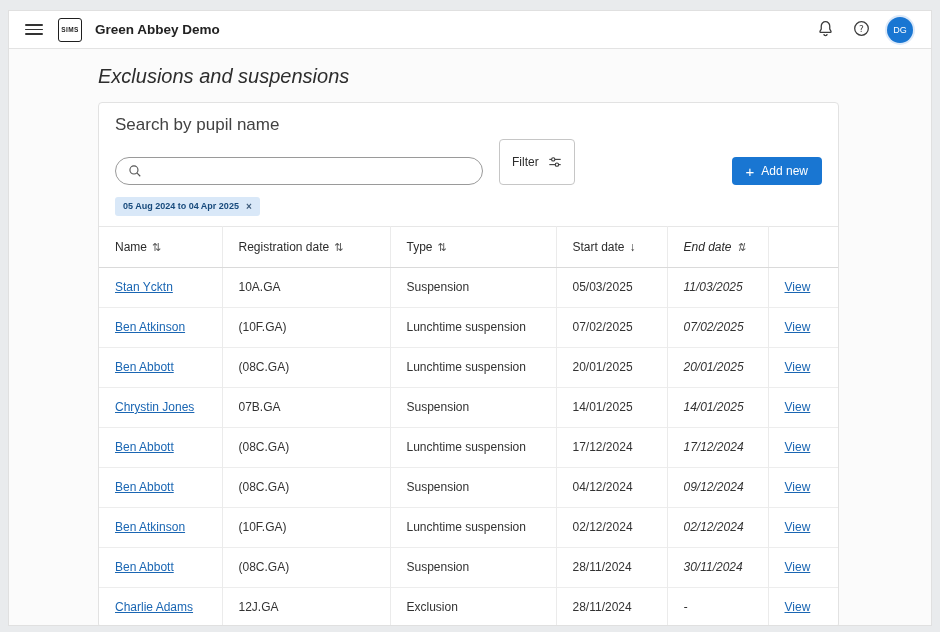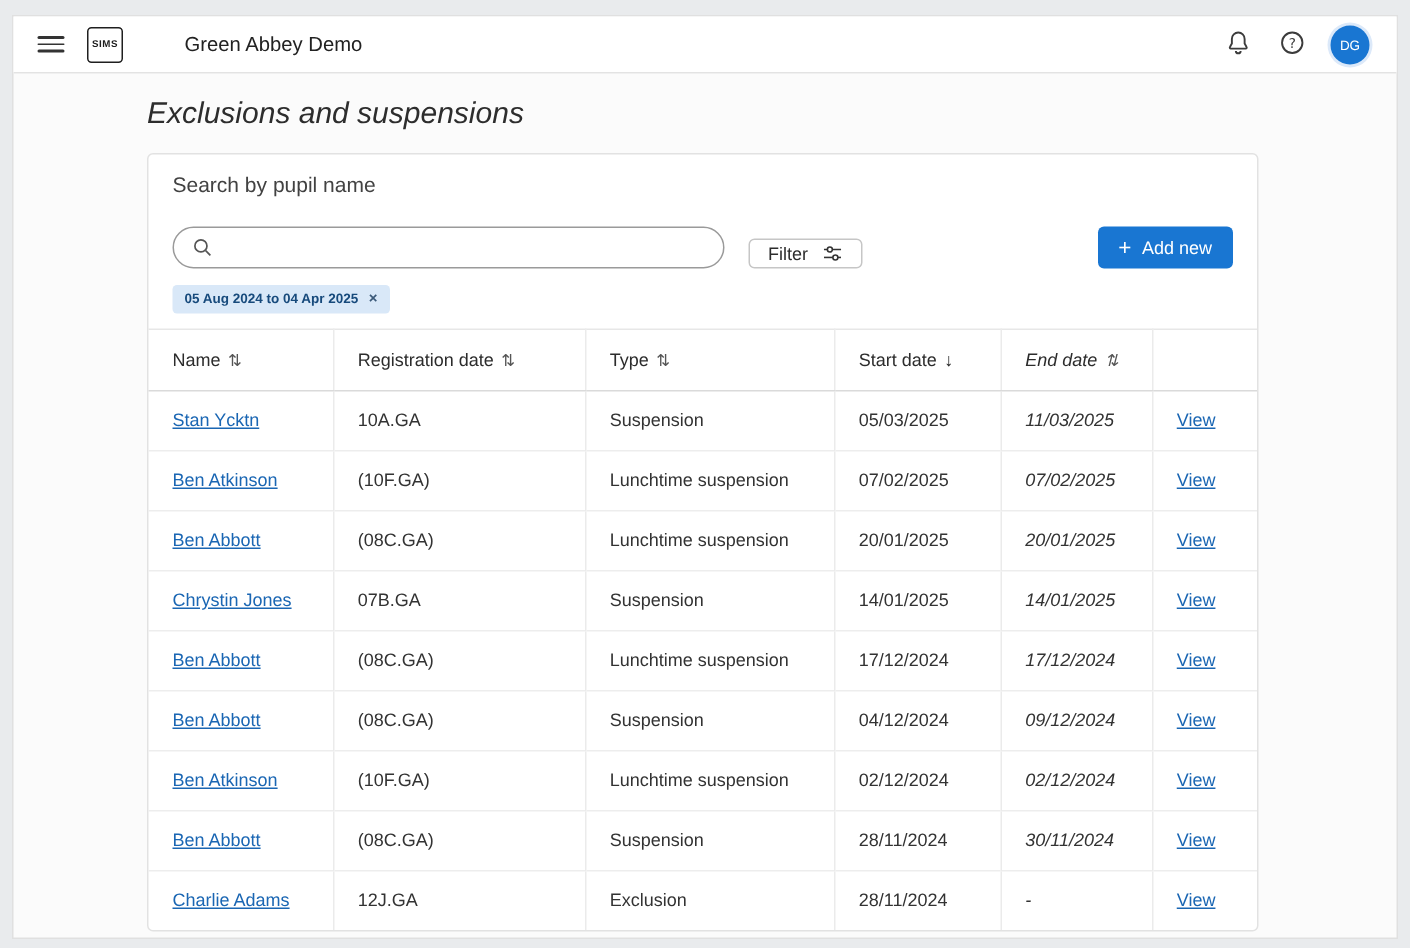--- a/index.html
+++ b/index.html
@@ -31,58 +31,57 @@
     display: flex; flex-direction: column; justify-content: center; gap: 3px;
   }
   .menu-button span { height: 1.6px; background: #333; border-radius: 1px; }
   .logo {
     width: 24px; height: 24px;
     border: 1.5px solid #1f1f1f; border-radius: 3px;
     display: flex; align-items: center; justify-content: center;
     font-size: 6.5px; font-weight: bold; letter-spacing: .4px; color: #1f1f1f;
     background: #fff;
   }
-  .app-title { font-size: 13.5px; font-weight: 400; color: #222; margin-left: 28px; }
+  .app-title { font-size: 13.5px; font-weight: 700; color: #222; }
   .topbar-right { margin-left: auto; display: flex; align-items: center; gap: 15px; }
   .icon-button { background: none; border: none; padding: 2px; cursor: pointer; display: flex; align-items: center; }
   .avatar {
     width: 26px; height: 26px; border-radius: 50%;
     background: var(--accent-blue, #1976d2); color: #fff;
     font-size: 9px; font-weight: normal;
     display: flex; align-items: center; justify-content: center;
     box-shadow: 0 0 0 2px #dce9f9;
     cursor: pointer; margin-right: 4px;
   }
   
   .content { flex: 1 1 auto; overflow: hidden; padding: 16px 0 0 89px; }
   h1 { margin: 0 0 14px 0; font-size: 20px; font-weight: 400; color: #2d2d2d; font-style: italic; }
   .card {
     width: 741px; background: #fff;
     border: 1px solid #e2e2e2; border-radius: 4px;
   }
   .card-top { padding: 12px 16px 0 16px; }
-  .search-label { display: block; font-size: 14px; color: #424242; margin-bottom: 4px; }
+  .search-label { display: block; font-size: 17px; color: #424242; margin-bottom: 4px; }
   .controls-row { display: flex; align-items: flex-end; }
   .search-input-wrap {
     width: 368px; height: 28px;
     border: 1px solid #9a9a9a; border-radius: 14px;
     display: flex; align-items: center; gap: 7px;
     padding: 0 12px; background: #fff;
   }
   .search-input-wrap input {
     border: none; outline: none; flex: 1; font-size: 12px;
     font-family: "Liberation Sans", sans-serif; background: transparent; min-width: 0;
   }
   .filter-btn {
-    margin-left: 16px; height: 20px; padding: 0 12px;
+    margin-left: 16px; height: 46px; padding: 0 12px;
     display: inline-flex; align-items: center; gap: 9px;
     background: #fff; border: 1px solid #c6c6c6; border-radius: 4px;
     font-size: 12px; color: #2c2c2c; cursor: pointer;
     font-family: "Liberation Sans", sans-serif;
-    margin-top: 24px;
   }
   .add-btn {
     margin-left: auto; height: 28px; padding: 0 14px;
     display: inline-flex; align-items: center; gap: 7px;
     background: var(--accent-blue, #1976d2); color: #fff;
     border: none; border-radius: 4px; font-size: 12px; cursor: pointer;
     font-family: "Liberation Sans", sans-serif;
   }
   .add-btn .plus { font-size: 15px; line-height: 1; font-weight: 400; }
   .chip-row { margin-top: 10px; }

